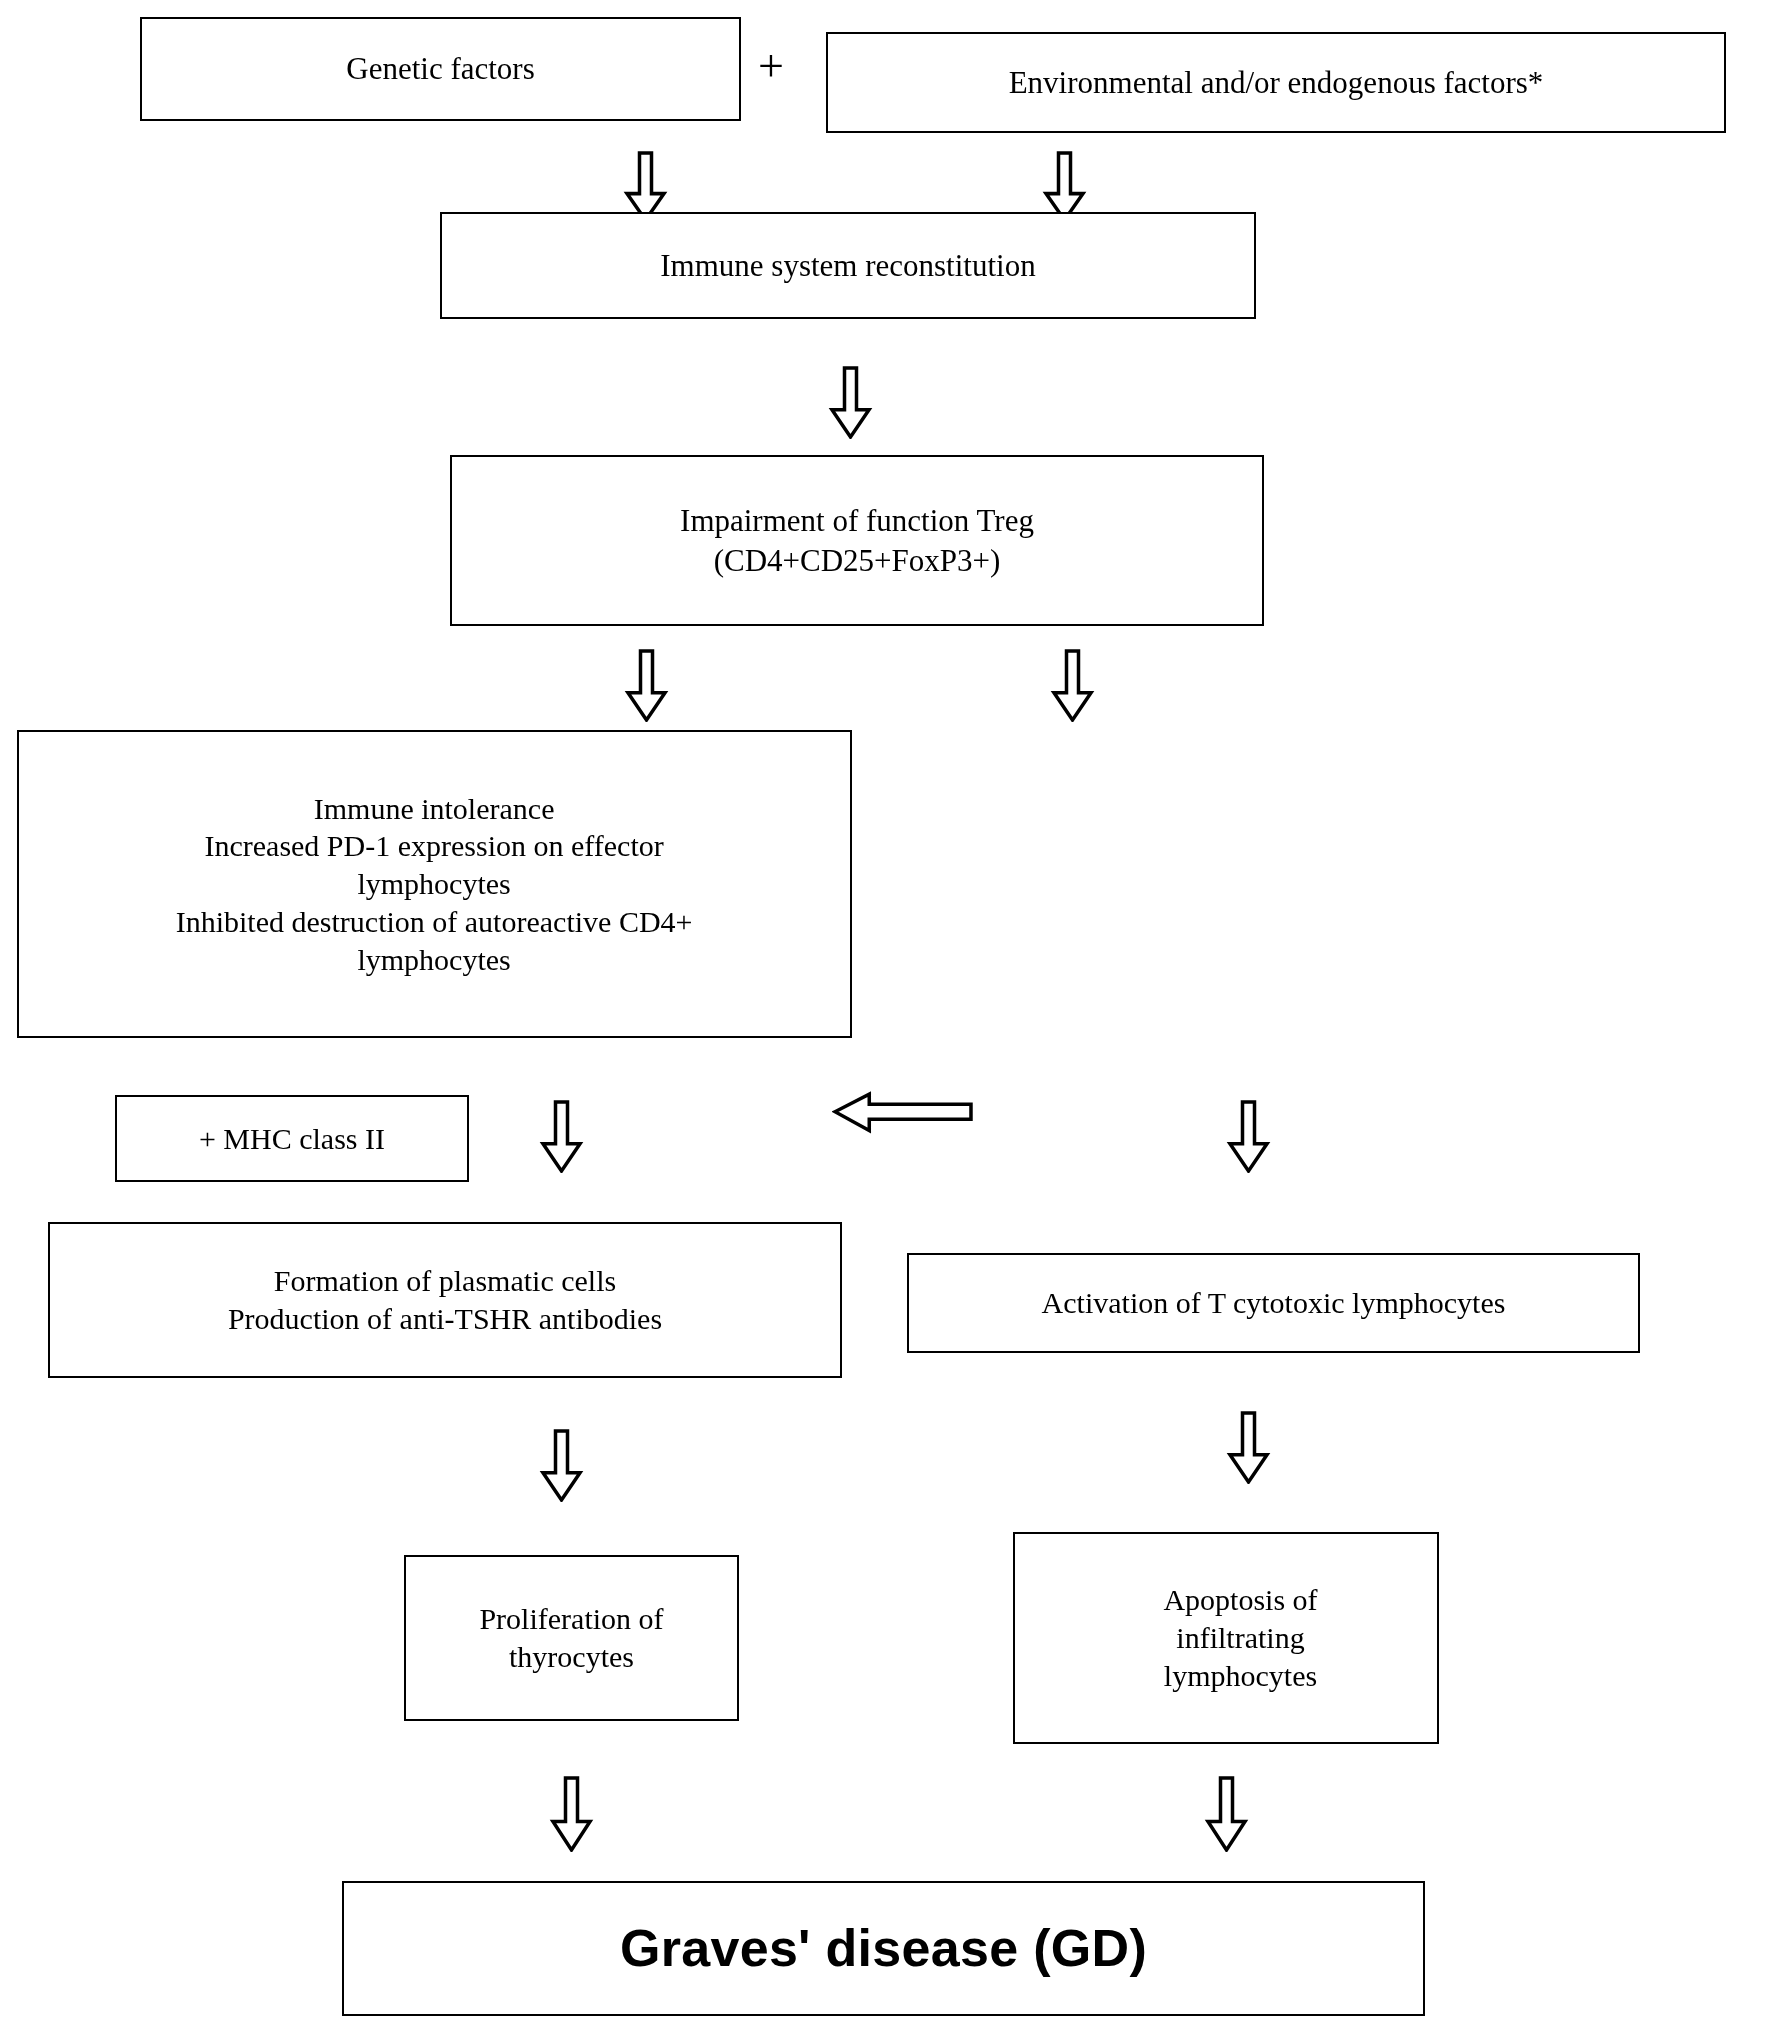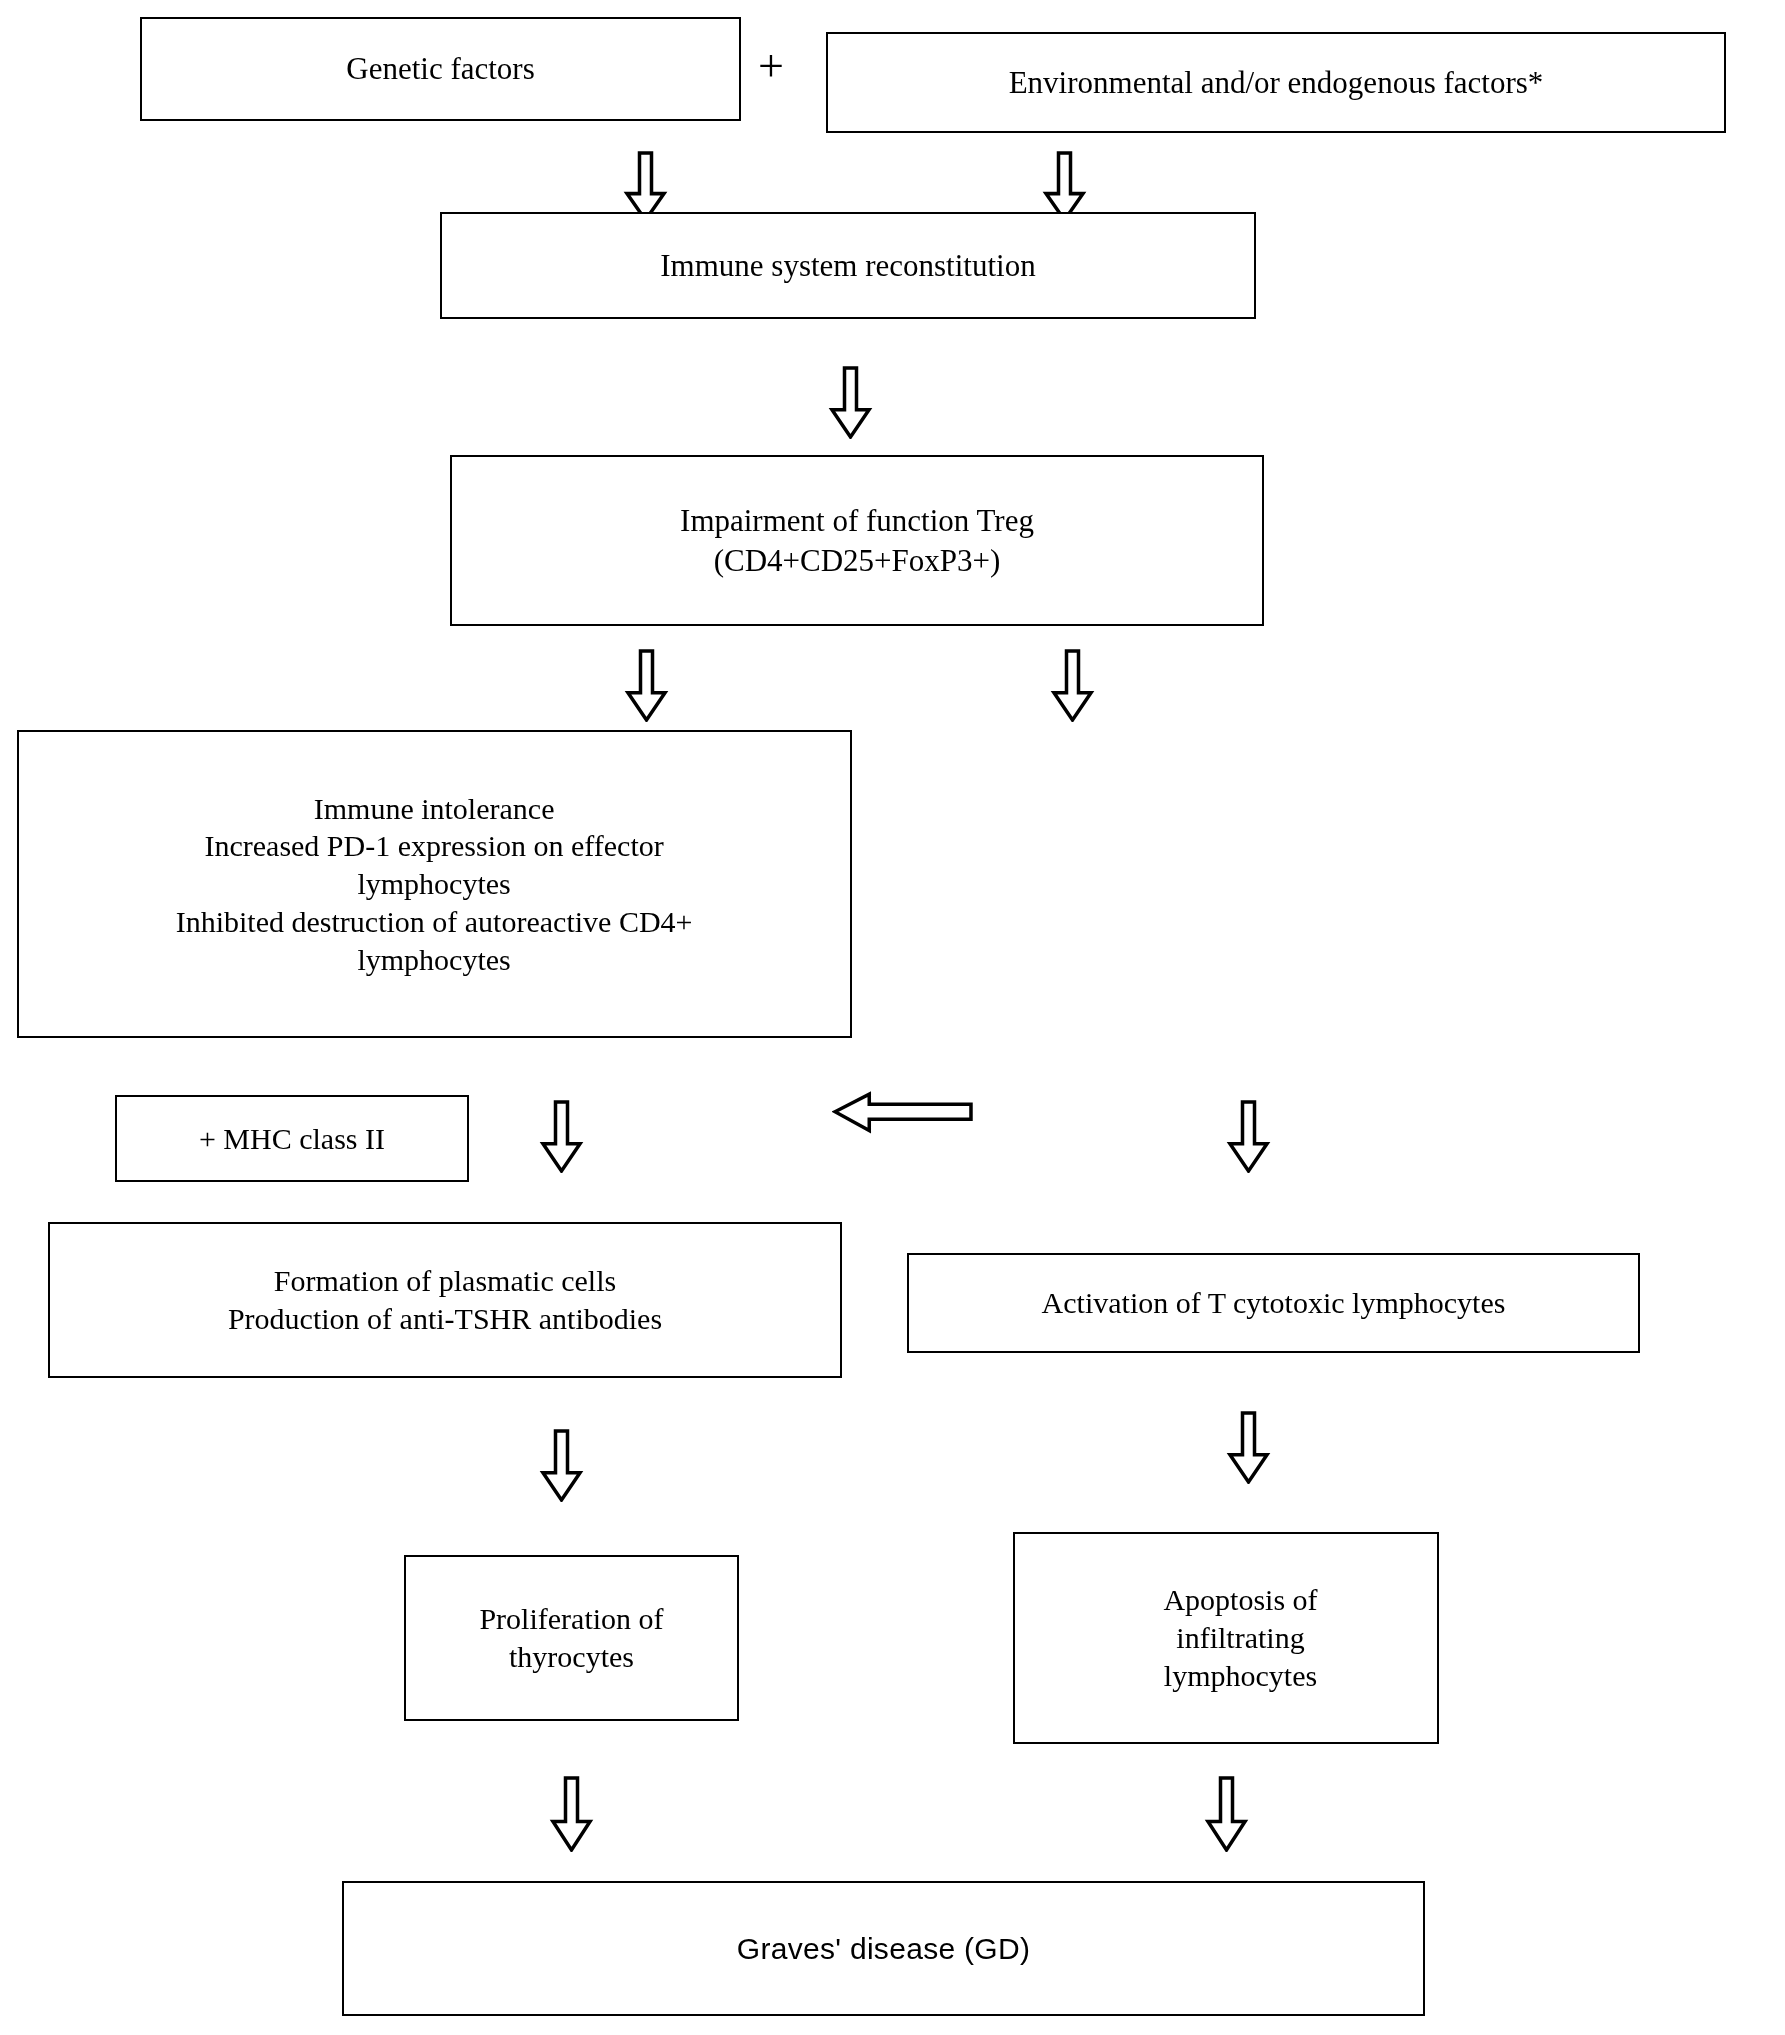--- a/index.html
+++ b/index.html
@@ -31,22 +31,22 @@
   }
   .node .txt {
     width: 100%;
     padding: 0 9px;
     white-space: pre-line;
   }
   .f-lg { font-size: 31px; }
   .f-md { font-size: 30px; }
   .gd-box .txt {
     font-family: "Liberation Sans", "DejaVu Sans", sans-serif;
-    font-weight: normal;
-    font-size: 30px;
+    font-weight: bold;
+    font-size: 52px;
     letter-spacing: 0.3px;
   }
   .plus-sign {
     position: absolute;
     font-size: 46px;
     font-family: "Liberation Serif", "DejaVu Serif", serif;
     line-height: 1;
     font-weight: 500;
   }
   .arrow {

